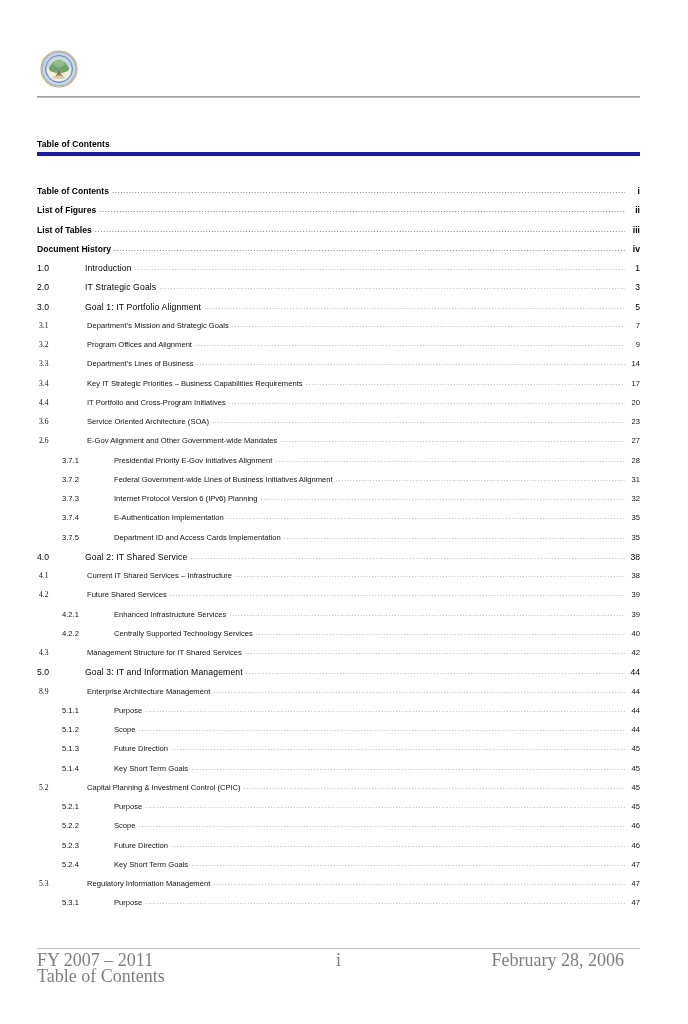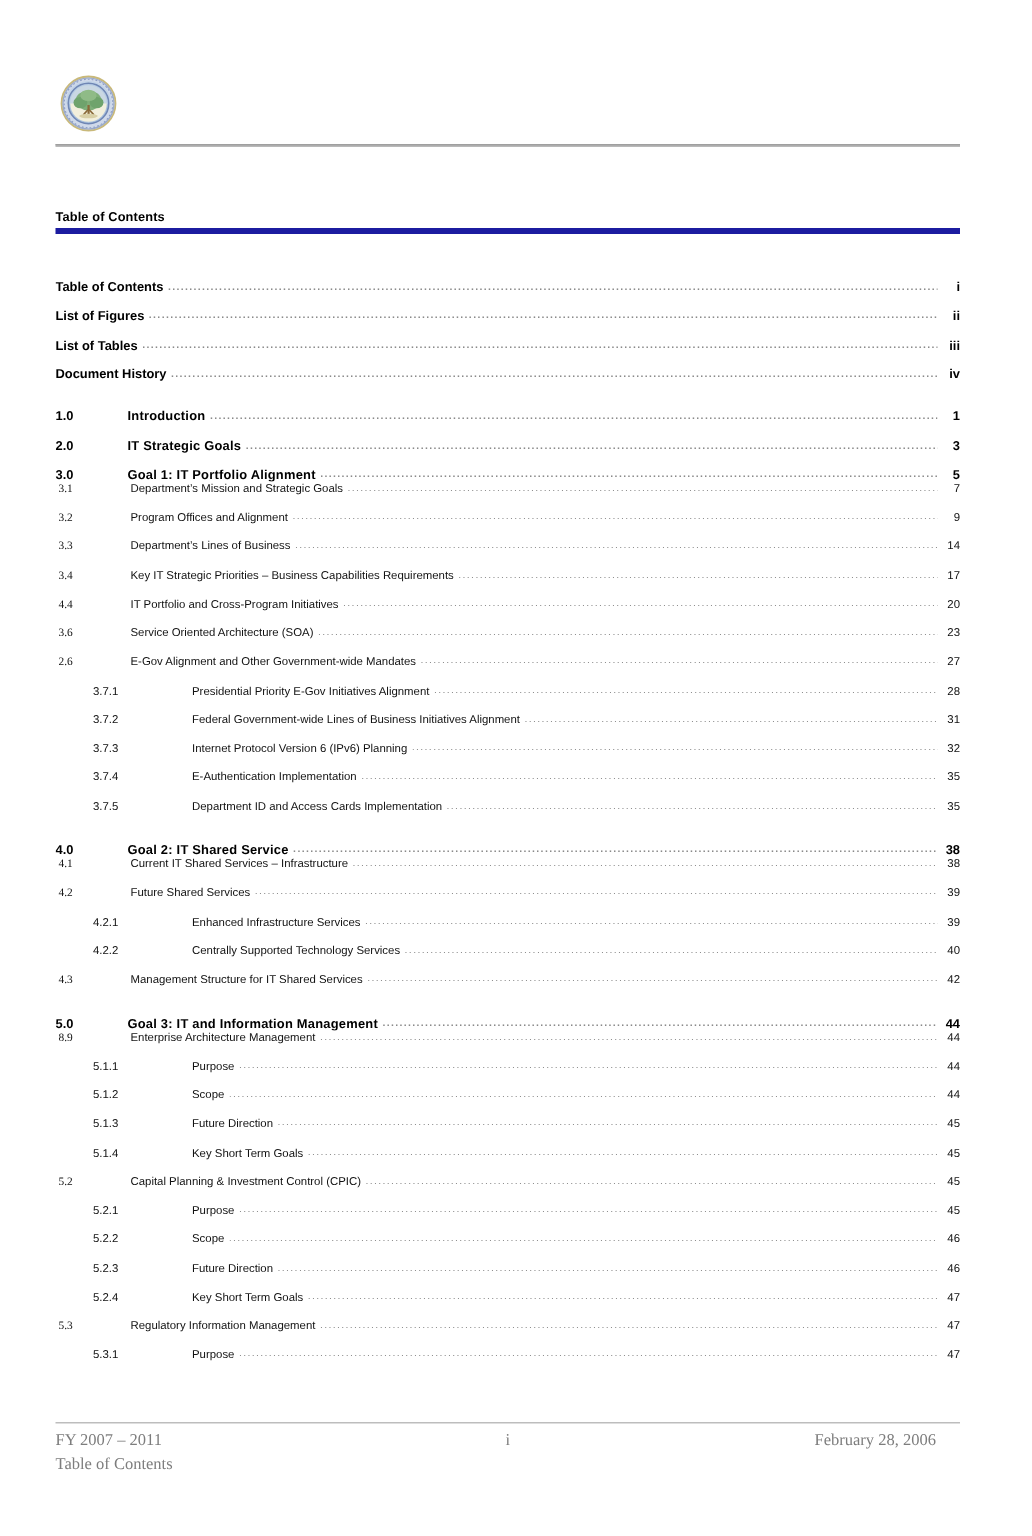--- a/index.html
+++ b/index.html
@@ -119,51 +119,51 @@
     text-align: right;
     padding-left: 3px;
     min-width: 12px;
   }
 
   
   .lvl0 { font-size: 8.6px; font-weight: bold; color: #000; }
   .lvl0 .toc-num { width: 0; }
 
   
-  .lvl1 { font-size: 8.6px; font-weight: bold; color: #000; align-items: flex-end; }
+  .lvl1 { font-size: 8.6px; font-weight: normal; color: #000; }
   .lvl1 .toc-num { width: 48px; }
   .lvl1 .toc-label { letter-spacing: 0.15px; }
 
   
   .lvl2 { font-size: 7.6px; font-weight: normal; color: #111; }
   .lvl2 .toc-num { width: 18px; margin-left: 2px; font-family: Liberation Serif, serif; }
   .lvl2 .toc-label { margin-left: 30px; }
 
   
   .lvl3 { font-size: 7.6px; font-weight: normal; color: #111; }
   .lvl3 .toc-num { width: 26px; margin-left: 25px; }
-  .lvl3 .toc-label { margin-left: 20px; padding-left: 20px; }
+  .lvl3 .toc-label { margin-left: 6px; padding-left: 20px; }
 
   
   .footer-rule {
     position: absolute;
     left: 37px;
     top: 948px;
     width: 603px;
     height: 1px;
     background: #bdbdbd;
   }
   .footer {
     position: absolute;
     left: 37px;
     top: 953px;
     width: 603px;
     height: 44px;
     color: #7d7d7d;
-    font-size: 11px;
+    font-size: 18px;
     font-family: "Liberation Serif", serif;
   }
   .footer-left {
     position: absolute;
     left: 0;
     top: 0;
     line-height: 15.5px;
   }
   .footer-center {
     position: absolute;

